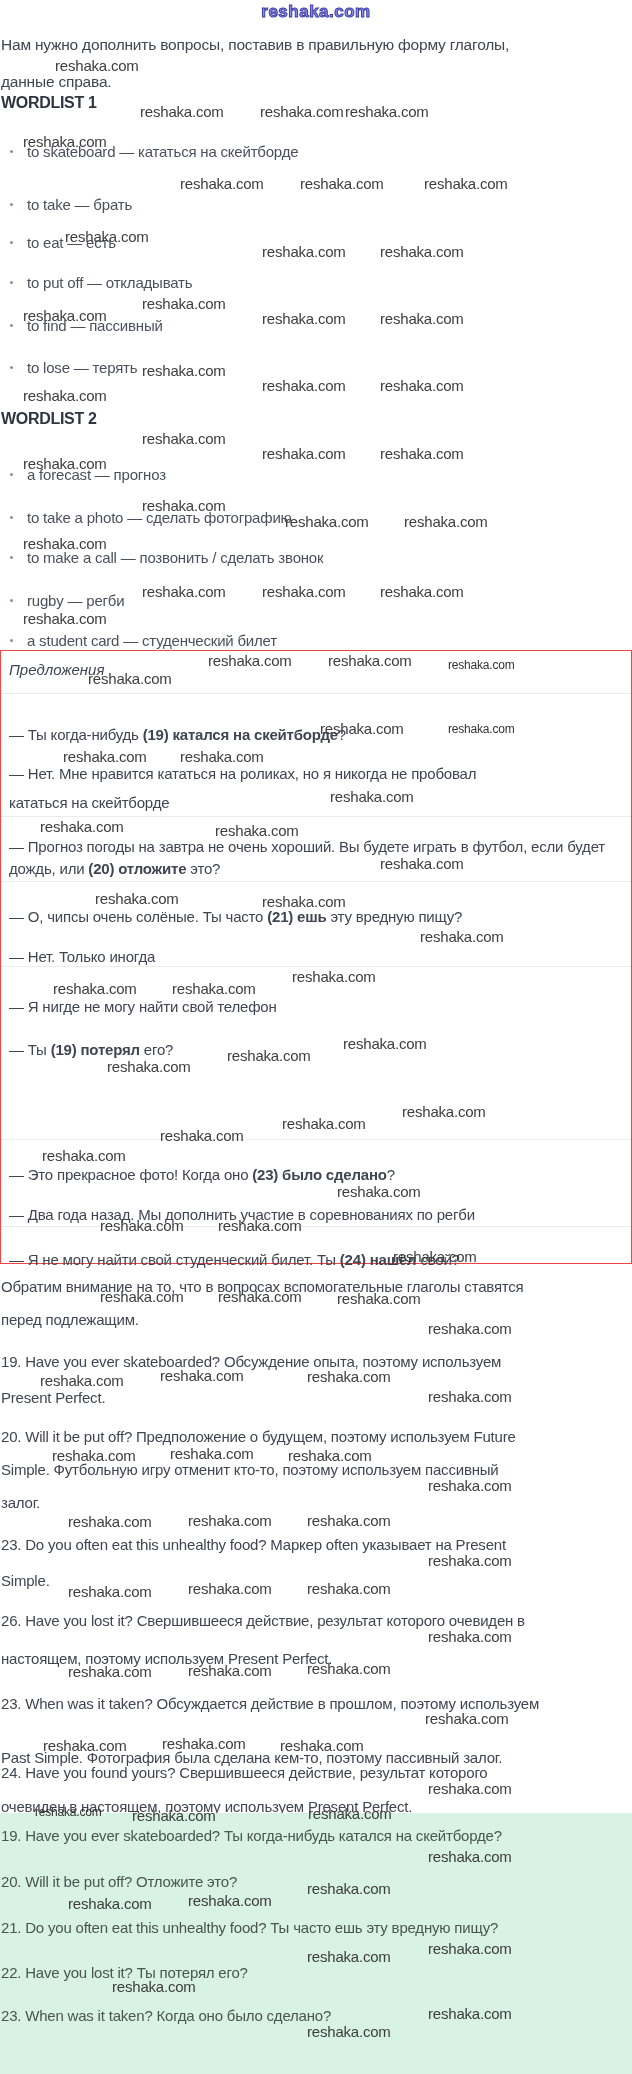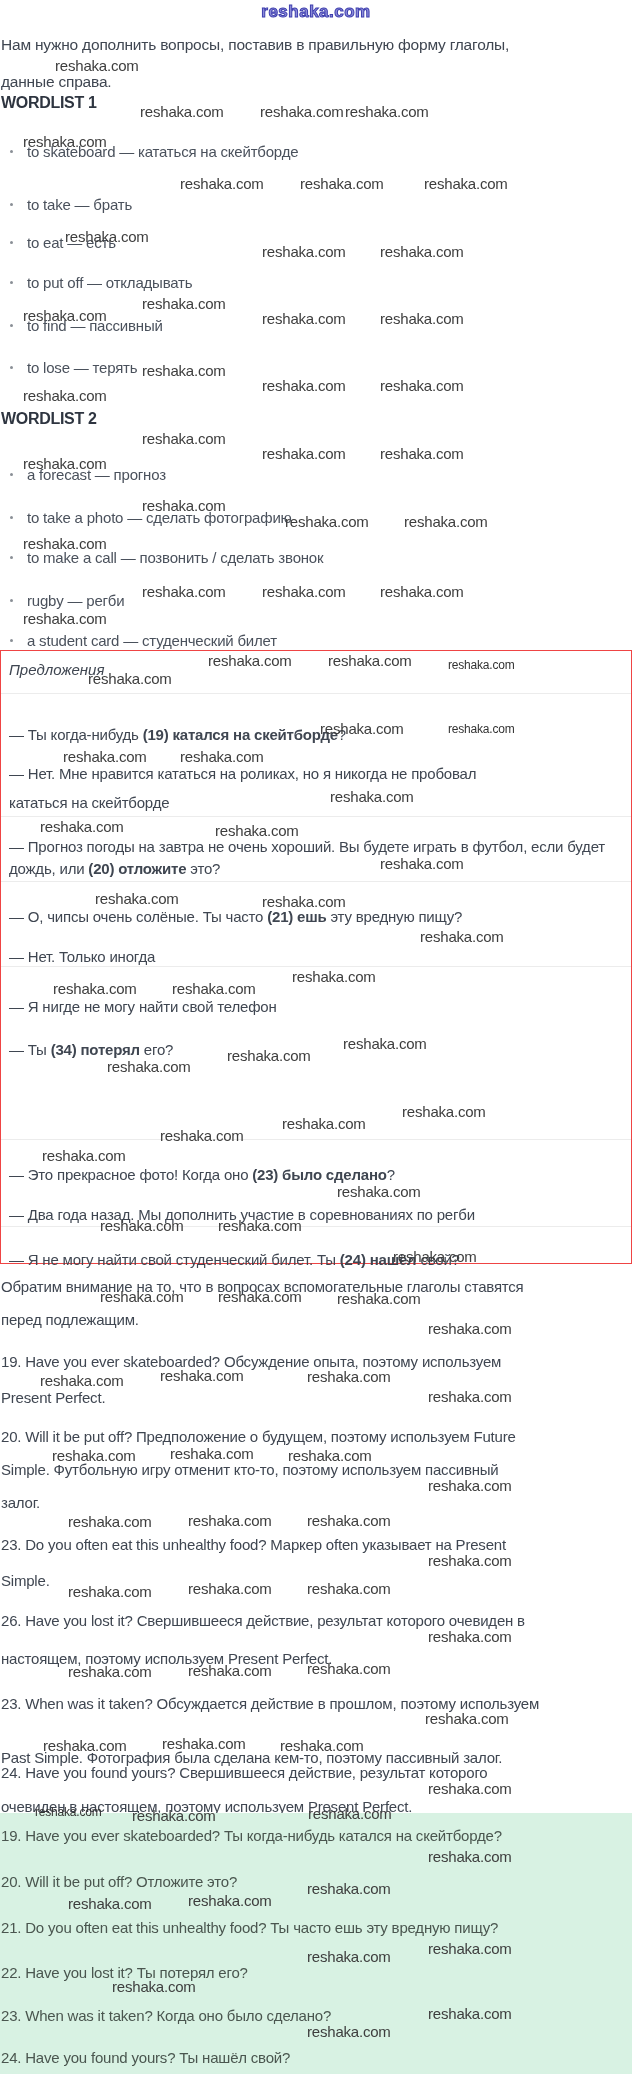--- a/index.html
+++ b/index.html
@@ -83,21 +83,21 @@
 
     <div class="txt" style="top:185px;line-height:22px"><span>— Прогноз погоды на завтра не очень хороший. Вы будете играть в футбол, если будет
 дождь, или </span><span class="b">(20) отложите</span><span> это?</span></div>
     <div class="divider" style="top:230px"></div>
 
     <div class="txt" style="top:248px"><span>— О, чипсы очень солёные. Ты часто </span><span class="b">(21) ешь</span><span> эту вредную пищу?</span></div>
     <div class="txt" style="top:288px">— Нет. Только иногда</div>
     <div class="divider" style="top:315px"></div>
 
     <div class="txt" style="top:338px">— Я нигде не могу найти свой телефон</div>
-    <div class="txt" style="top:381px"><span>— Ты </span><span class="b">(34) потерял</span><span> его?</span></div>
+    <div class="txt" style="top:381px"><span>— Ты </span><span class="b">(19) потерял</span><span> его?</span></div>
     <div class="divider" style="top:488px"></div>
 
     <div class="txt" style="top:506px"><span>— Это прекрасное фото! Когда оно </span><span class="b">(23) было сделано</span><span>?</span></div>
     <div class="txt" style="top:546px">— Два года назад. Мы дополнить участие в соревнованиях по регби</div>
     <div class="divider" style="top:575px"></div>
 
     <div class="txt" style="top:591px"><span>— Я не могу найти свой студенческий билет. Ты </span><span class="b">(24) нашёл</span><span> свой?</span></div>
   </div>
 
   <div class="txt" style="top:1270px;line-height:33px">Обратим внимание на то, что в вопросах вспомогательные глаголы ставятся
@@ -116,21 +116,20 @@
 Past Simple. Фотография была сделана кем-то, поэтому пассивный залог.</div>
   <div class="txt" style="top:1756px;line-height:34px">24. Have you found yours? Свершившееся действие, результат которого
 очевиден в настоящем, поэтому используем Present Perfect.</div>
 
   <div class="answers">
     <div class="txt" style="top:13px">19. Have you ever skateboarded? Ты когда-нибудь катался на скейтборде?</div>
     <div class="txt" style="top:59px">20. Will it be put off? Отложите это?</div>
     <div class="txt" style="top:105px">21. Do you often eat this unhealthy food? Ты часто ешь эту вредную пищу?</div>
     <div class="txt" style="top:150px">22. Have you lost it? Ты потерял его?</div>
     <div class="txt" style="top:193px">23. When was it taken? Когда оно было сделано?</div>
-    <div class="txt" style="top:235px">24. Have you found yours? Ты нашёл свой?</div>
   </div>
 
   <div id="wm-layer">
       <span class="wm" style="left: 55px; top: 57px;">reshaka.com</span>
       <span class="wm" style="left: 140px; top: 103px;">reshaka.com</span>
       <span class="wm" style="left: 260px; top: 103px;">reshaka.com</span>
       <span class="wm" style="left: 345px; top: 103px;">reshaka.com</span>
       <span class="wm" style="left: 23px; top: 133px;">reshaka.com</span>
       <span class="wm" style="left: 180px; top: 175px;">reshaka.com</span>
       <span class="wm" style="left: 300px; top: 175px;">reshaka.com</span>

